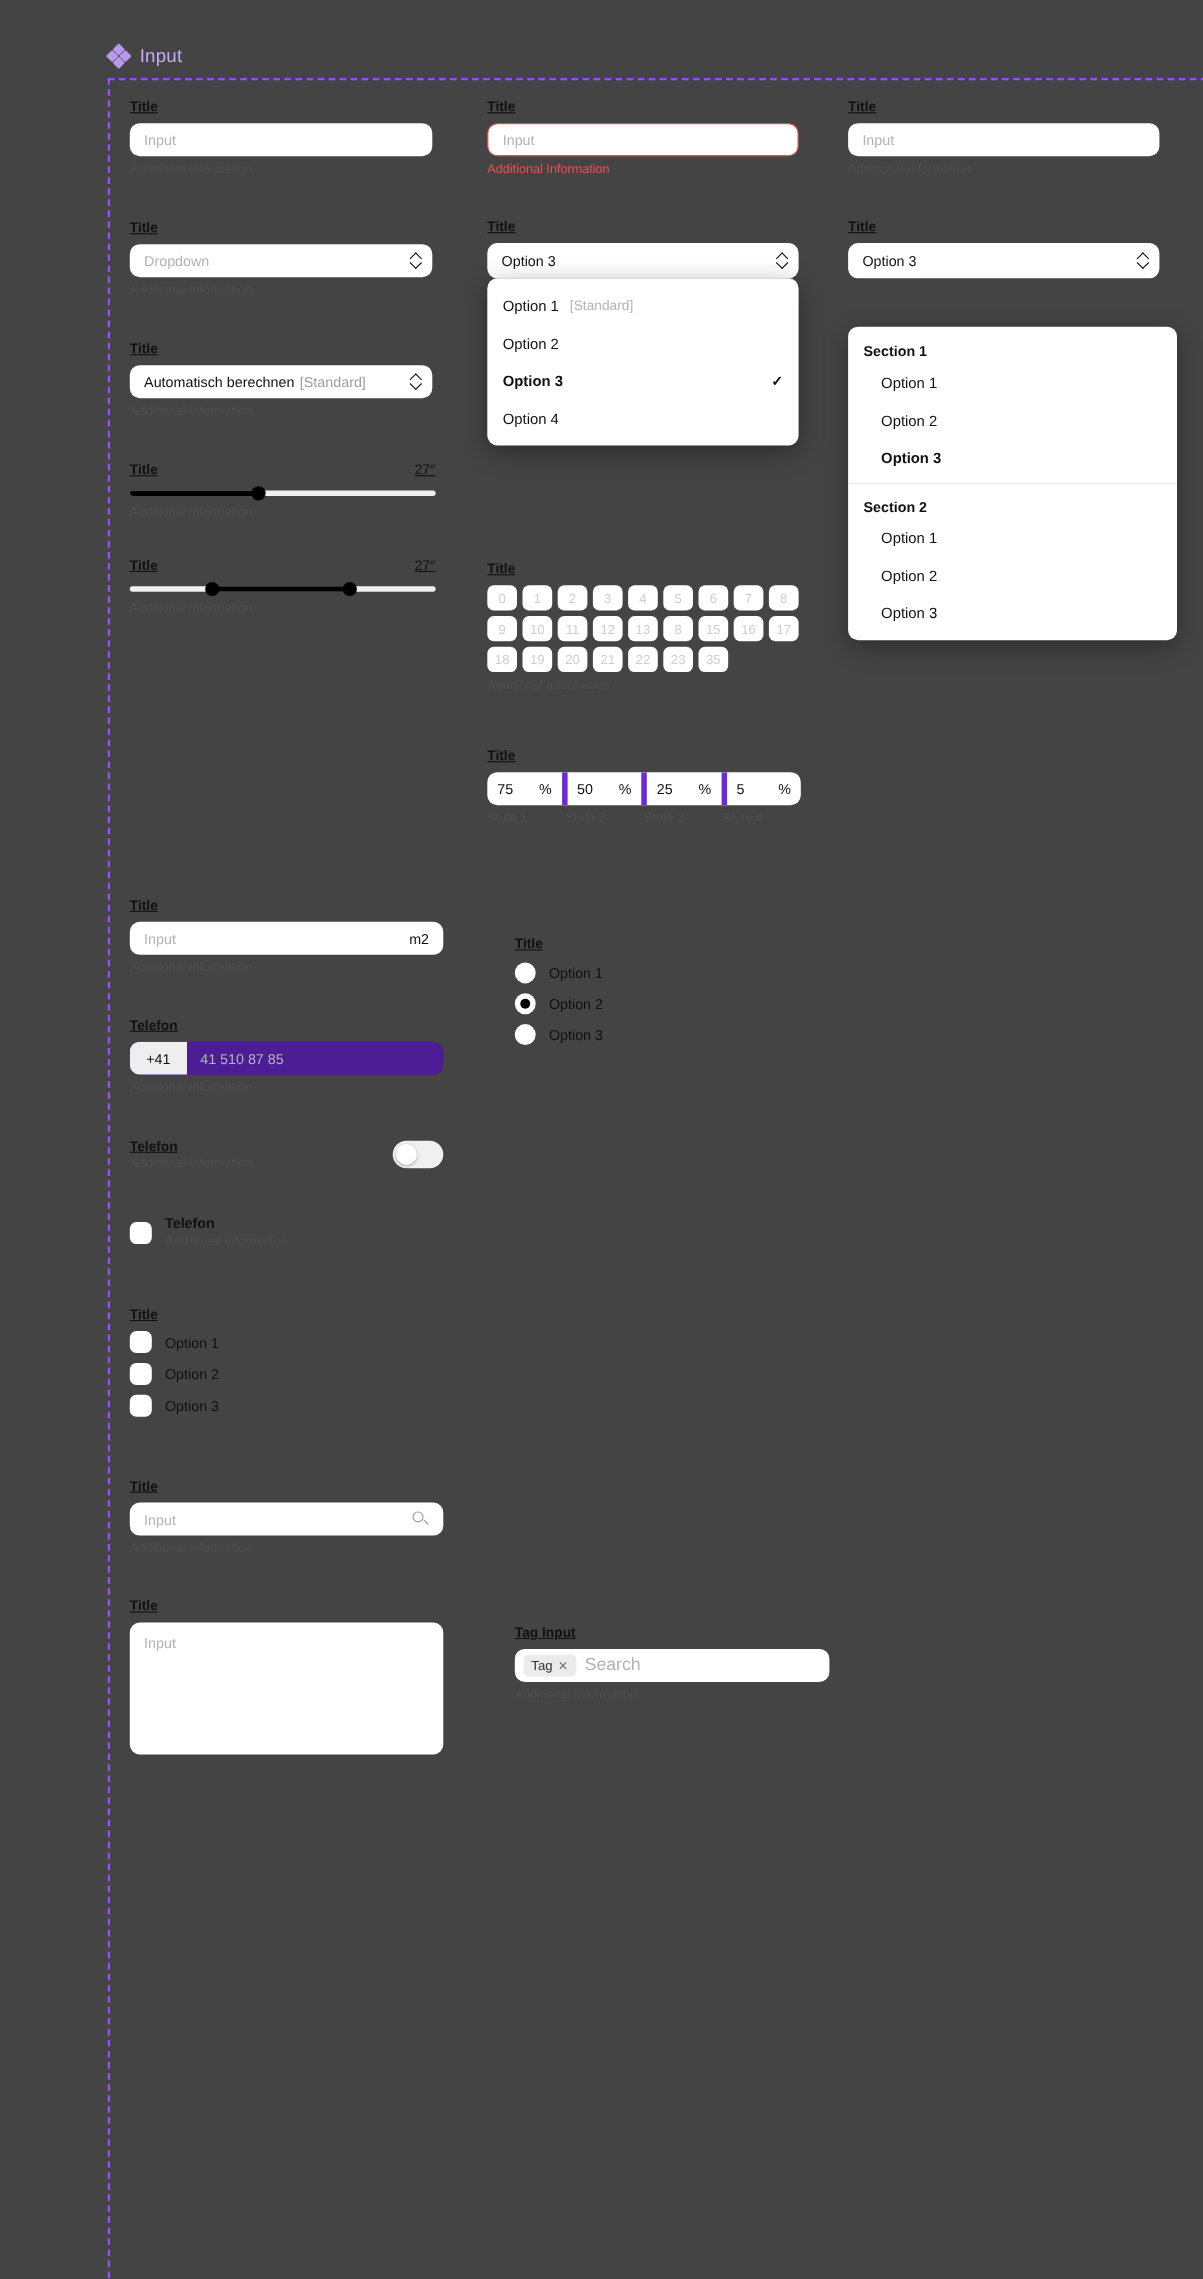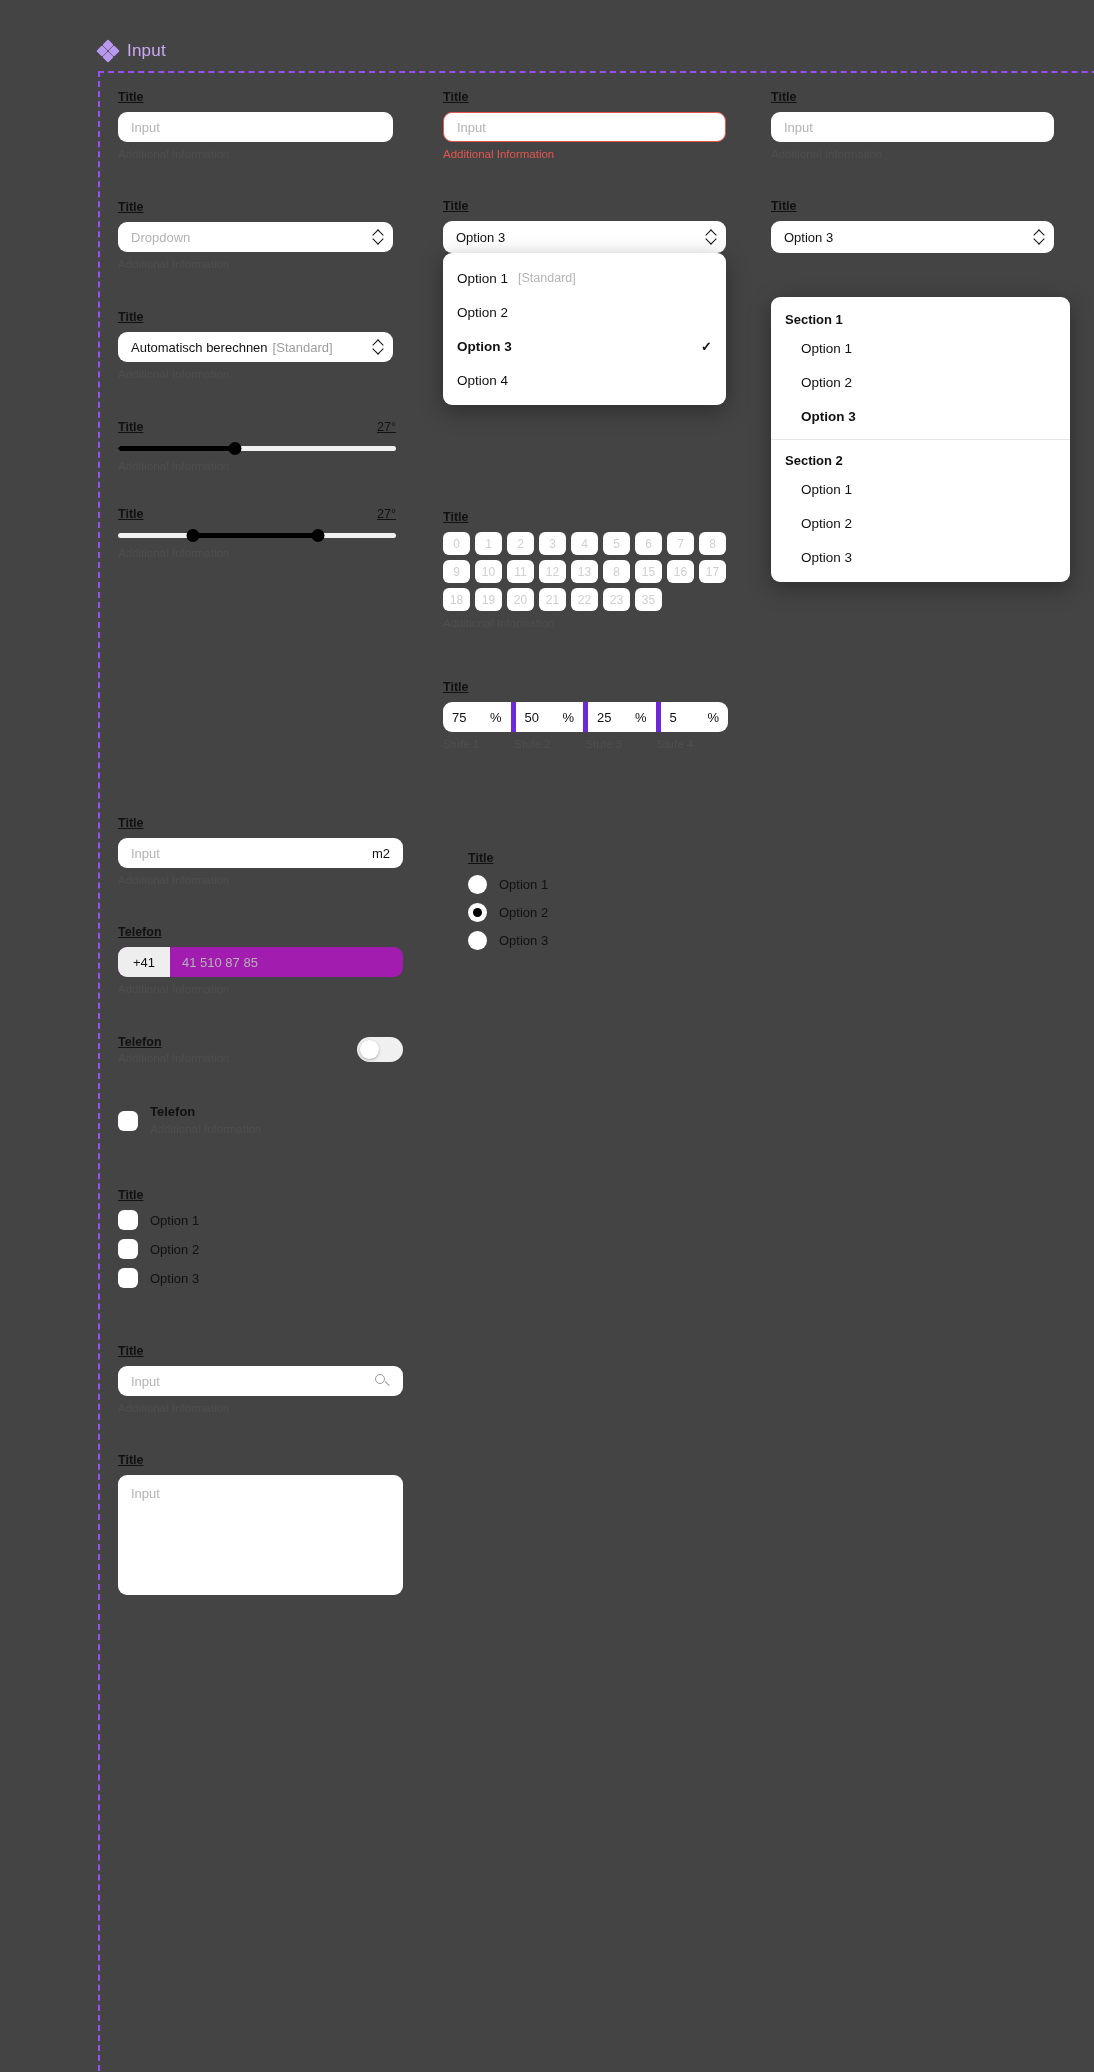--- a/index.html
+++ b/index.html
@@ -107,21 +107,21 @@
 
   
   .pctgroup { display: flex; background: #fff; border-radius: 9px; height: 30px; overflow: hidden; width: 285px; }
   .pctcell { flex: 1; display: flex; align-items: center; padding: 0 9px; font-size: 13px; color: #111; border-right: 5px solid #6d28d9; }
   .pctcell:last-child { border-right: none; }
   .pctcell .u { margin-left: auto; color: #111; }
   .pctlabels { display: flex; width: 285px; margin-top: 6px; }
   .pctlabels span { flex: 1; font-size: 11.5px; color: #4e4e4e; }
 
   
-  .phone { display: flex; background: #a21caf; border-radius: 9px; height: 30px; overflow: hidden; }
+  .phone { display: flex; background: #4c1d95; border-radius: 9px; height: 30px; overflow: hidden; }
   .phone .cc { width: 52px; display: flex; align-items: center; justify-content: center;
                background: #eeeeee; font-size: 13px; color: #111; }
   .phone .num { flex: 1; display: flex; align-items: center; padding: 0 12px; font-size: 13px; color: #b3b3b3; }
 
   
   .toggle { width: 46px; height: 25px; border-radius: 13px; background: #f0f0f0; position: relative; }
   .toggle .dot { position: absolute; left: 3px; top: 3px; width: 19px; height: 19px; border-radius: 50%; background: #fff; box-shadow: 0 1px 3px rgba(0,0,0,.3); }
 
   
   .cbrow { display: flex; align-items: center; gap: 12px; margin-bottom: 9px; }
@@ -400,20 +400,31 @@
           <span class="in"></span>
         </span>
       <span class="cbtxt">Option 2</span>
     </div>
     <div class="rdrow">
       <span class="rd"></span>
       <span class="cbtxt">Option 3</span>
     </div>
   </div>
 
+  <div class="field" style="left:468px; top:1477px; width:286px;">
+    <div class="lbl">Tag Input</div>
+    <div class="taginput">
+      <span class="tag">
+        <span>Tag</span>
+        <span class="x">✕</span>
+      </span>
+      <span class="ph">Search</span>
+    </div>
+    <div class="hint">Additional Information</div>
+  </div>
 
   <div class="field" style="left:771px; top:90px; width:283px;">
     <div class="lbl">Title</div>
     <div class="textbox">
       <span class="ph">Input</span>
     </div>
     <div class="hint">Additional Information</div>
   </div>
 
   <div class="field" style="left:771px; top:199px; width:283px;">

